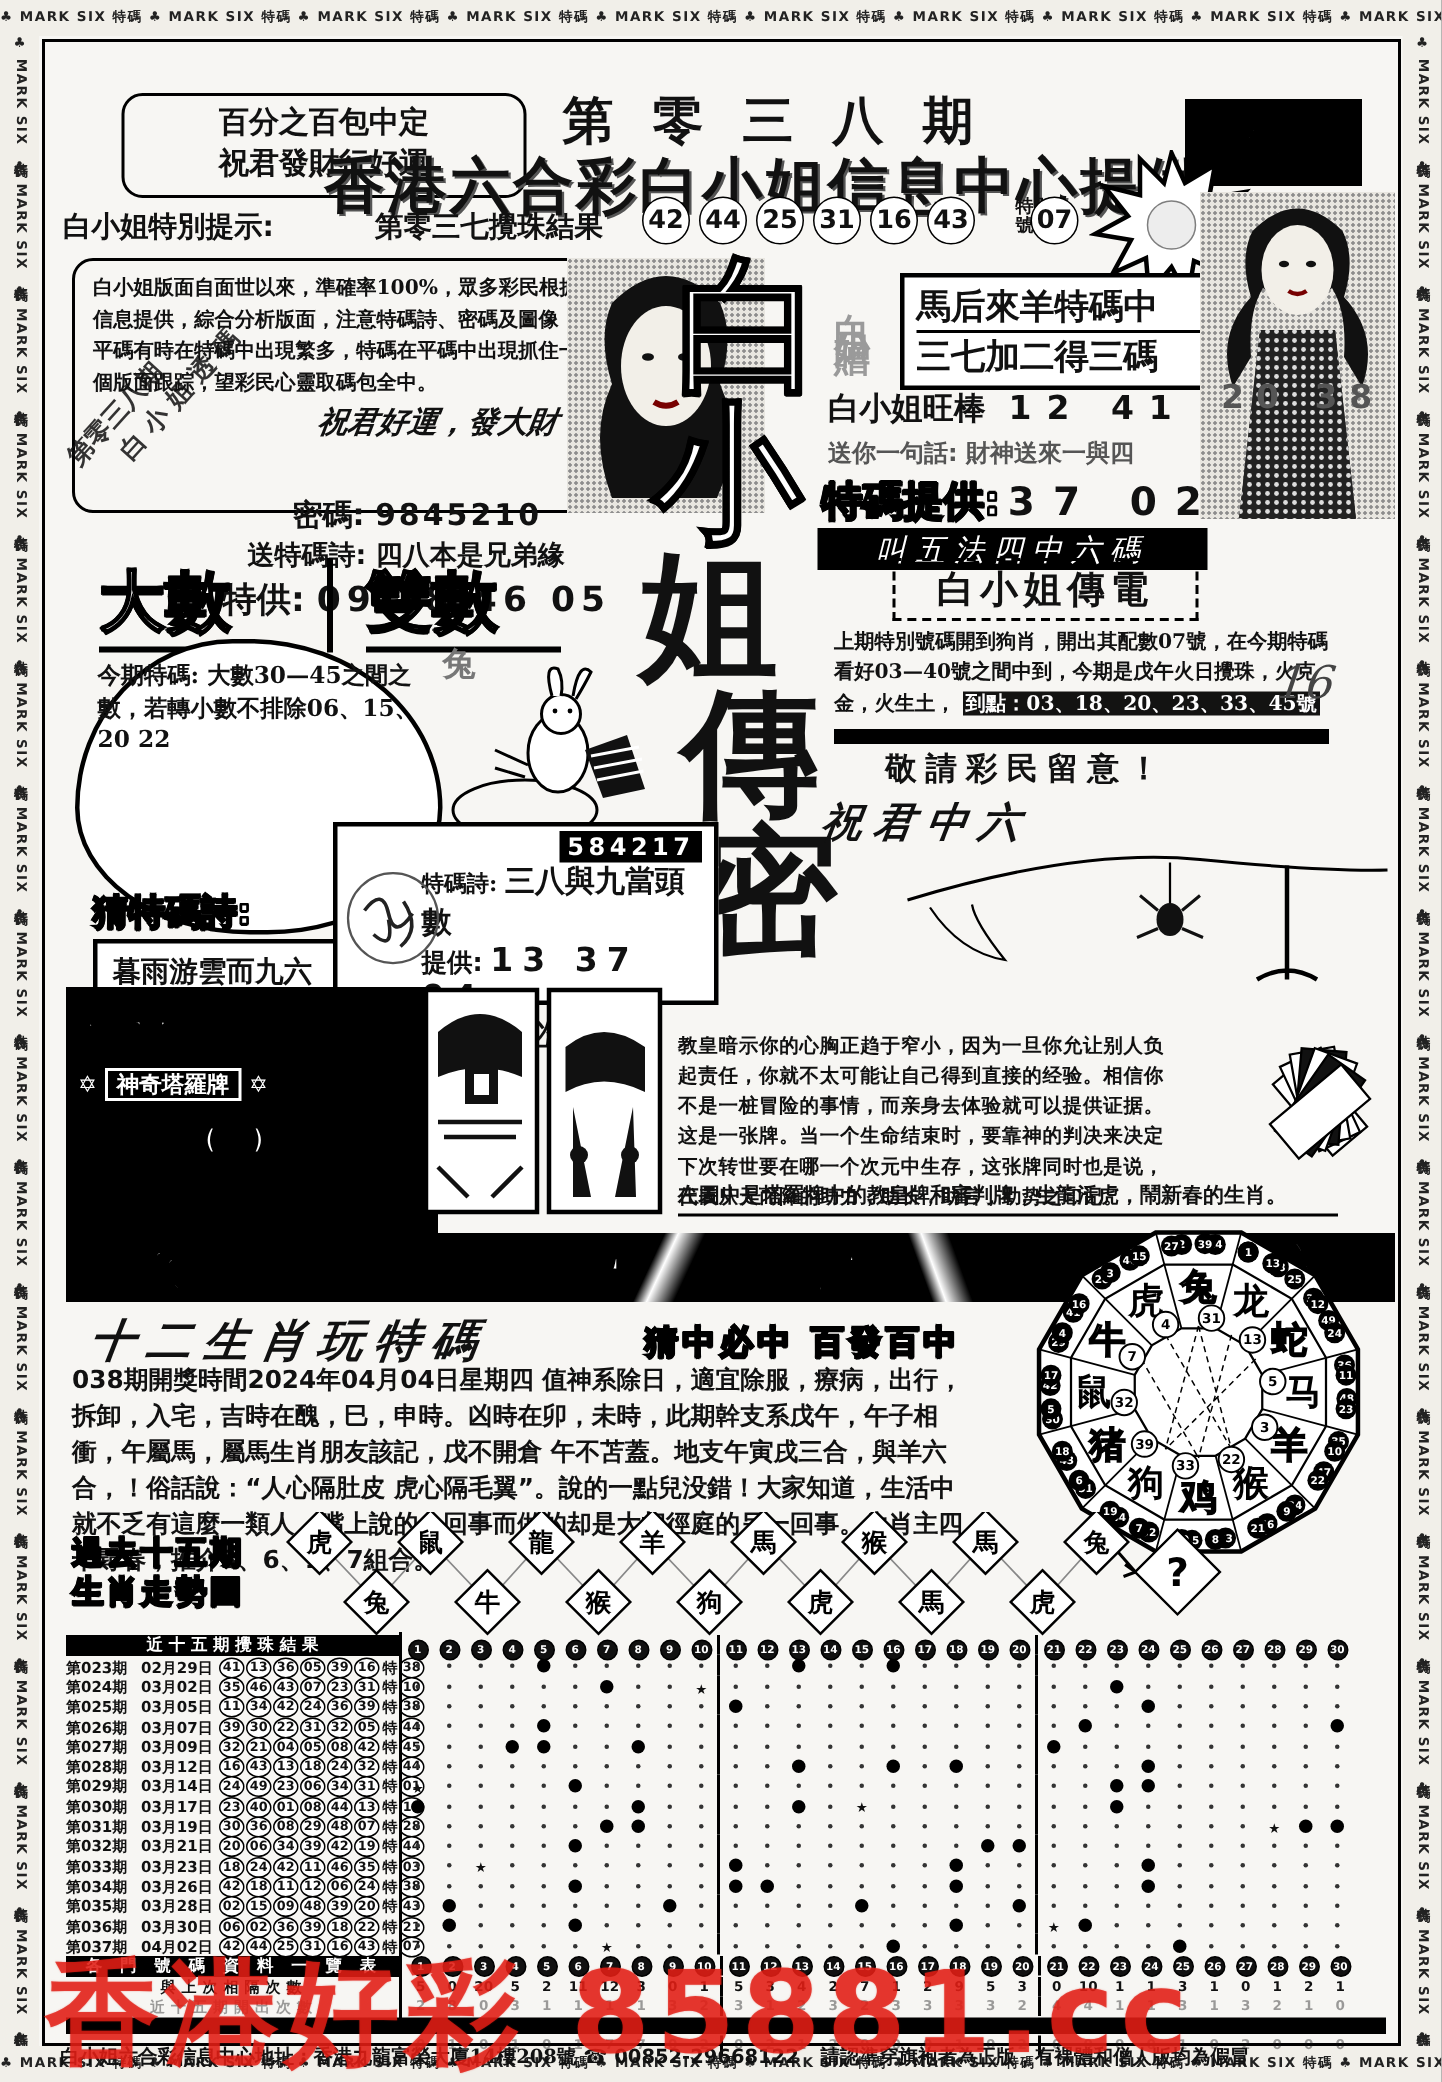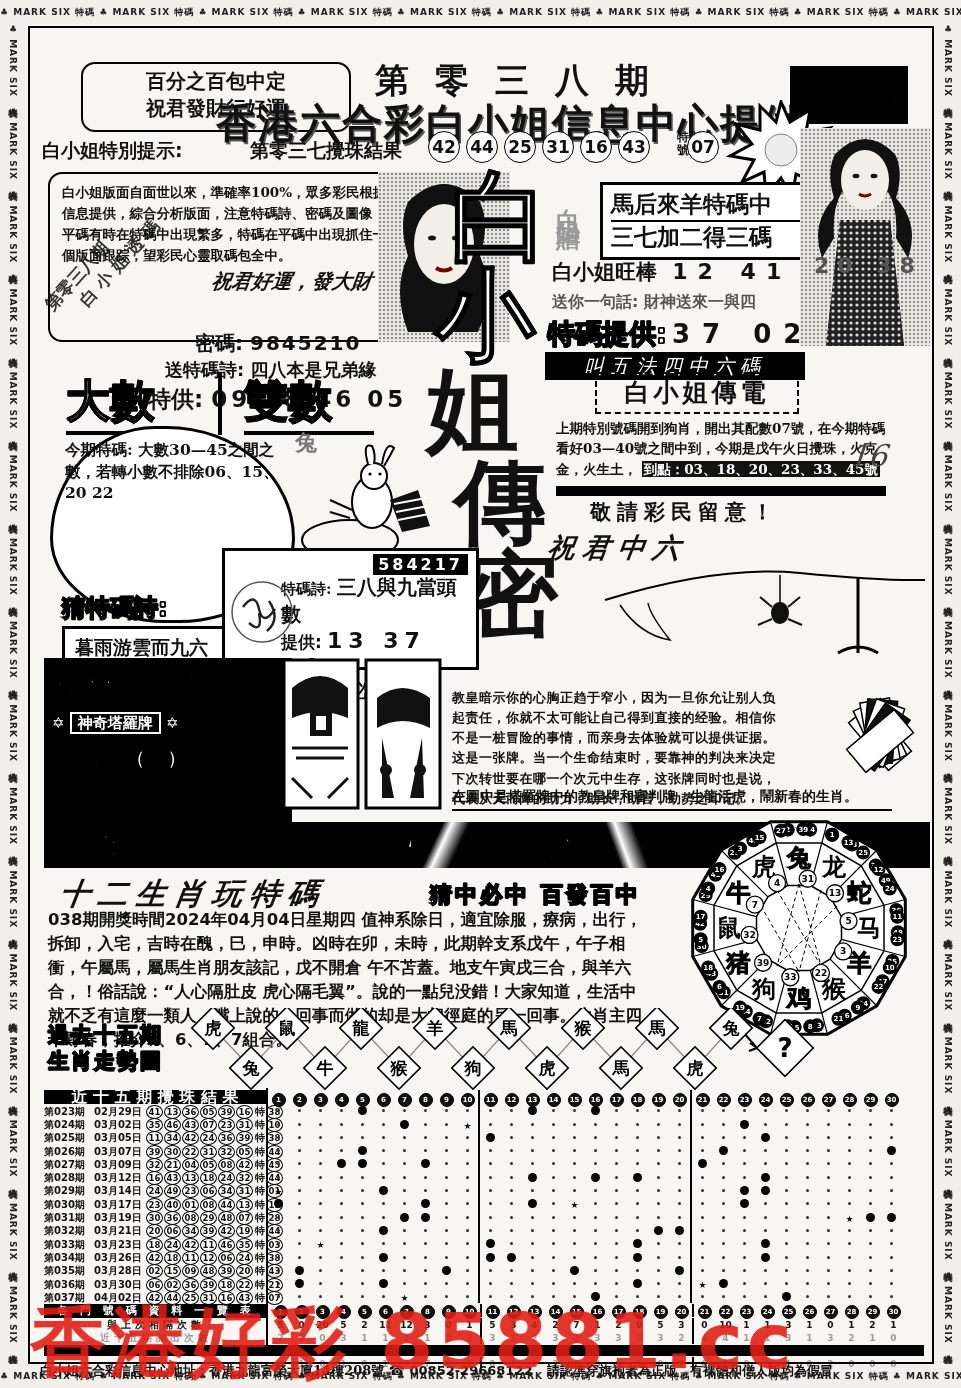--- a/index.html
+++ b/index.html
@@ -506,21 +506,21 @@
         <text x="362" y="66" text-anchor="middle" font-size="17" font-weight="bold">虎</text>
         <rect x="421" y="45" width="30" height="30" transform="rotate(45 436 60)" fill="#fff" stroke="#000" stroke-width="1.6"></rect>
         <text x="436" y="66" text-anchor="middle" font-size="17" font-weight="bold">馬</text>
         <rect x="495" y="45" width="30" height="30" transform="rotate(45 510 60)" fill="#fff" stroke="#000" stroke-width="1.6"></rect>
         <text x="510" y="66" text-anchor="middle" font-size="17" font-weight="bold">虎</text>
         <rect x="580" y="20" width="40" height="40" transform="rotate(45 600 40)" fill="#fff" stroke="#000" stroke-width="1.6"></rect>
         <text x="600" y="49" text-anchor="middle" font-size="26" font-weight="bold">?</text>
       </svg>
   </div>
 
-  <div class="abs blackbar" style="left:44px;top:1090px;width:222px;height:14px;font-size:16px;font-weight:bold;text-align:center;line-height:14px;">近 十 五 期 攪 珠 結 果</div>
+  <div class="abs blackbar" style="left:44px;top:1090px;width:222px;height:14px;font-size:11px;font-weight:bold;text-align:center;line-height:14px;">近 十 五 期 攪 珠 結 果</div>
   <div class="abs" style="left:44px;top:1105px;">
       <div class="trow">
         <span class="iss">第023期</span>
         <span class="dat">02月29日</span>
         <span class="tnum">41</span>
         <span class="tnum">13</span>
         <span class="tnum">36</span>
         <span class="tnum">05</span>
         <span class="tnum">39</span>
         <span class="tnum">16</span>

